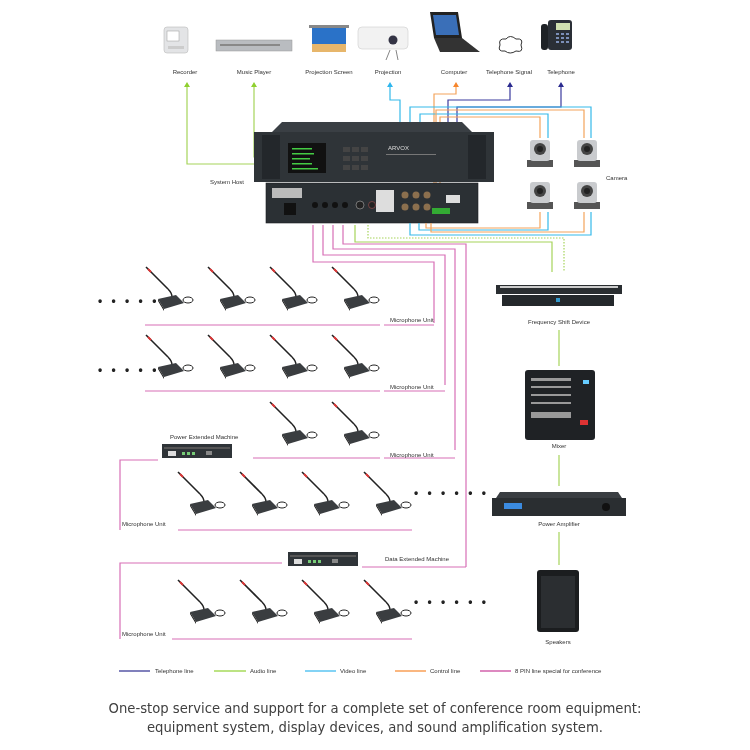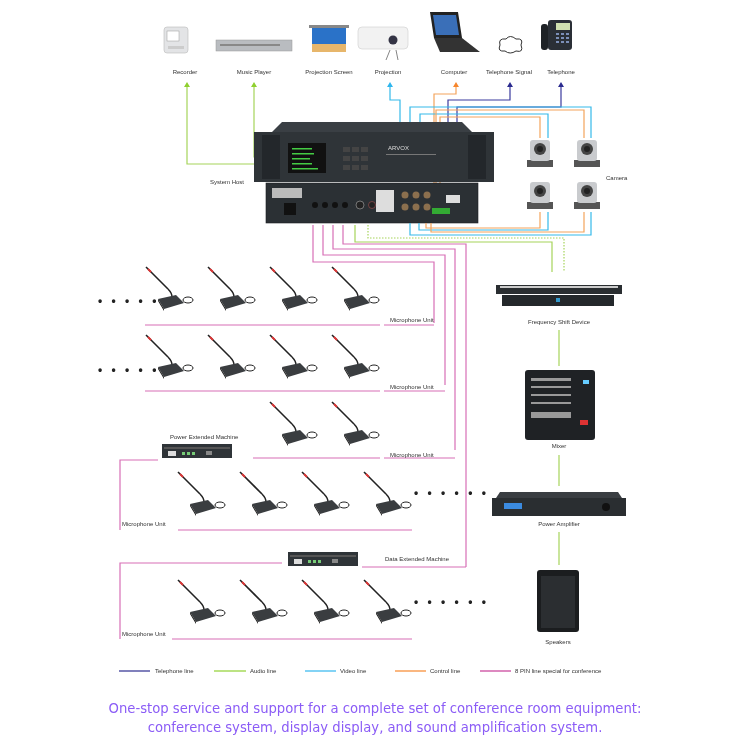--- a/index.html
+++ b/index.html
@@ -1,20 +1,20 @@
 <!DOCTYPE html>
 <html><head>
 <meta charset="utf-8">
 <style>
   html, body { margin: 0; padding: 0; background: #ffffff; }
   body { width: 750px; height: 750px; position: relative; overflow: hidden; font-family: "Liberation Sans", sans-serif; }
   #diagram { position: absolute; left: 0; top: 0; width: 750px; height: 750px; }
   .lbl { font-family: "Liberation Sans", sans-serif; font-size: 6px; fill: #333; }
   .lbl-c { text-anchor: middle; }
-  .caption { position: absolute; left: 0; width: 750px; text-align: center; color: #8b5cf6; font-family: "DejaVu Sans", sans-serif; font-size: 13.2px; line-height: 19px; }
+  .caption { position: absolute; left: 0; width: 750px; text-align: center; color: #404040; font-family: "DejaVu Sans", sans-serif; font-size: 13.2px; line-height: 19px; }
   .caption.l1 { top: 699px; }
   .caption.l2 { top: 718px; }
   .w { fill: none; stroke-width: 1.2; }
   .tel { stroke: #3b3b9e; } .aud { stroke: #a6d45a; } .vid { stroke: #35b9ea; } .ctl { stroke: #f3a45c; } .pin { stroke: #d76fb6; }
   .dots { font-family: "Liberation Sans", sans-serif; font-size: 12px; fill: #222; letter-spacing: 3px; font-weight: bold; }
 </style>
 </head>
 <body>
 
 <svg id="diagram" viewBox="0 0 750 750" xmlns="http://www.w3.org/2000/svg">
@@ -313,13 +313,13 @@
       <text class="lbl" x="430" y="673">Control line</text>
     </g>
     <g>
       <line x1="480" y1="671" x2="511" y2="671" stroke="#c63a95" stroke-width="1.2"></line>
       <text class="lbl" x="515" y="673">8 PIN line special for conference</text>
     </g>
   </g>
 </svg>
 
 <div class="caption l1">One-stop service and support for a complete set of conference room equipment:</div>
-<div class="caption l2">conference system, display display, and sound amplification system.</div>
+<div class="caption l2">equipment system, display devices, and sound amplification system.</div>
 
 </body></html>

